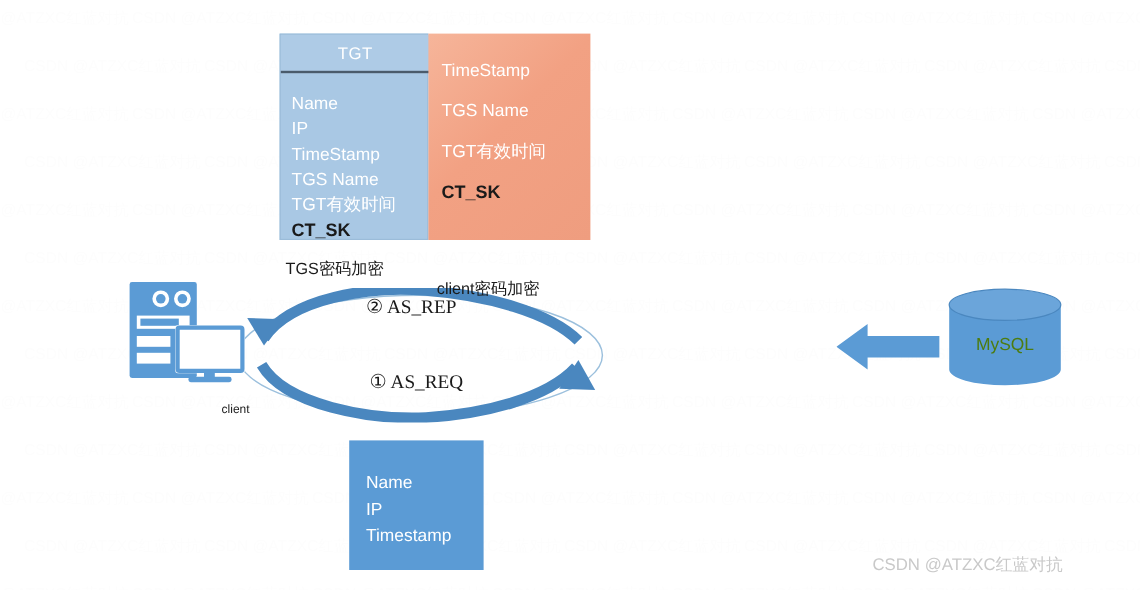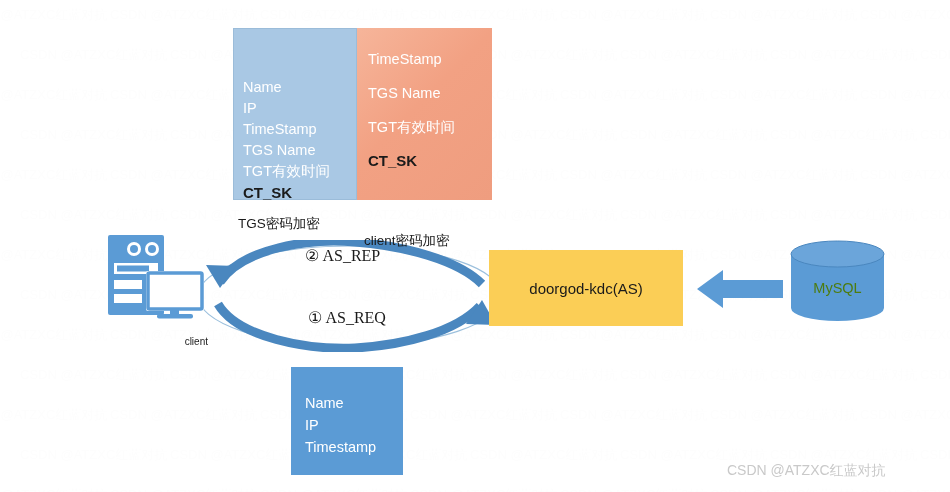--- a/index.html
+++ b/index.html
@@ -344,20 +344,23 @@
       <span style="left: 260px; top: 486px;">CSDN @ATZXC红蓝对抗</span>
       <span style="left: 410px; top: 486px;">CSDN @ATZXC红蓝对抗</span>
       <span style="left: 560px; top: 486px;">CSDN @ATZXC红蓝对抗</span>
       <span style="left: 710px; top: 486px;">CSDN @ATZXC红蓝对抗</span>
       <span style="left: 860px; top: 486px;">CSDN @ATZXC红蓝对抗</span>
     </div>
 
   <div id="tgt-group">
 
     <div id="tgt-blue">
+      <div id="tgt-header">
+        <span id="tgt-header-label">TGT</span>
+      </div>
       <div id="tgt-blue-list">
         <div class="row">Name</div>
         <div class="row">IP</div>
         <div class="row">TimeStamp</div>
         <div class="row">TGS Name</div>
         <div class="row">TGT有效时间</div>
         <div class="row dark">CT_SK</div>
       </div>
     </div>
 
@@ -403,23 +406,20 @@
       <path d="M 30 42 C 52 8, 120 -2, 165 2 C 215 6, 268 20, 292 44" fill="none" stroke="#4a87bf" stroke-width="9" stroke-linecap="butt"></path>
       <polygon points="30,48 16,25 46,26" fill="#4a87bf"></polygon>
 
       <path d="M 28 64 C 48 98, 118 110, 165 108 C 214 105, 266 92, 290 66" fill="none" stroke="#4a87bf" stroke-width="9" stroke-linecap="butt"></path>
       <polygon points="292,60 276,84 306,85" fill="#4a87bf"></polygon>
     </svg>
   </div>
   <div class="flow-label" id="label-as-rep">② AS_REP</div>
   <div class="flow-label" id="label-as-req">① AS_REQ</div>
 
-  <div id="kdc-box">
-    <span id="kdc-label">doorgod-kdc(AS)</span>
-  </div>
 
   <div id="mysql-arrow">
     <svg width="86" height="42" viewBox="0 0 86 42" xmlns="http://www.w3.org/2000/svg">
       <polygon points="0,21 26,2 26,12 86,12 86,30 26,30 26,40" fill="#5b9bd5"></polygon>
     </svg>
   </div>
 
   <div id="mysql-cyl">
     <svg width="97" height="82" viewBox="0 0 97 82" xmlns="http://www.w3.org/2000/svg">
       <path d="M 2 14 L 2 68 A 46.5 13 0 0 0 95 68 L 95 14 Z" fill="#5b9bd5"></path>

